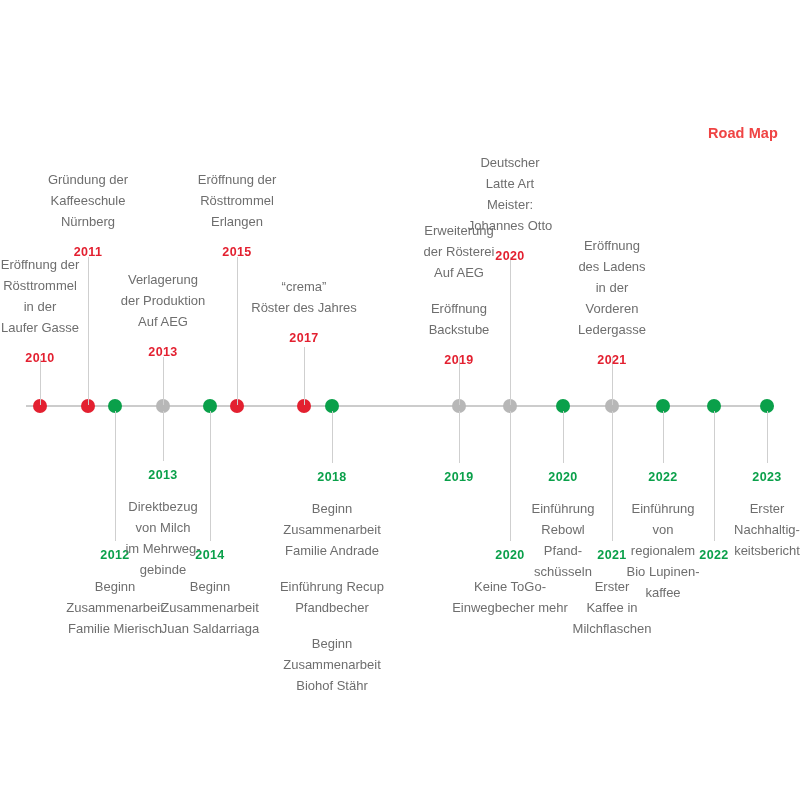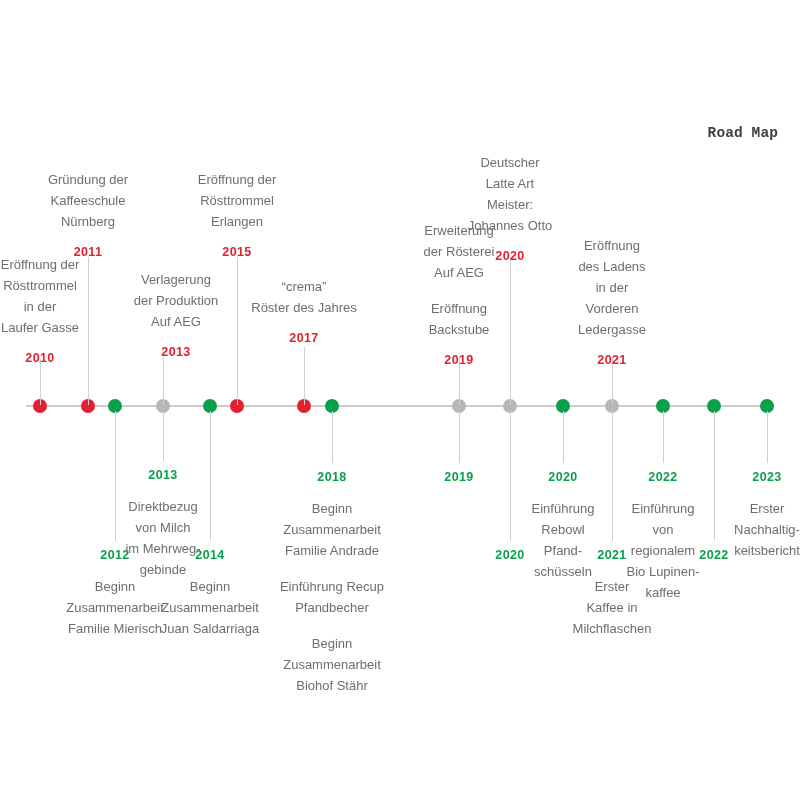--- a/index.html
+++ b/index.html
@@ -16,24 +16,23 @@
     overflow: hidden;
   }
 
   
   #road-map-title {
     position: absolute;
     right: 22px;
     top: 125px;
     font-size: 14.5px;
     font-weight: 600;
-    color: #404040;
+    color: #ef4444;
     letter-spacing: 0.1px;
     white-space: nowrap;
-    font-family: Liberation Mono, monospace;
   }
 
   
   #axis-line {
     position: absolute;
     left: 26px;
     top: 405px;
     width: 748px;
     height: 2px;
     background: #cccccc;
@@ -181,21 +180,21 @@
 Kaffeeschule
 Nürnberg</div>
         <div class="year red">2011</div>
       </div>
       <div class="block below" style="left: 57px; width: 116px; top: 547px;">
         <div class="year green">2012</div>
         <div class="desc">Beginn
 Zusammenarbeit
 Familie Mierisch</div>
       </div>
-      <div class="block above" style="left: 118px; width: 116px; top: 269px;">
+      <div class="block above" style="left: 105px; width: 116px; top: 269px;">
         <div class="desc">Verlagerung
 der Produktion
 Auf AEG</div>
         <div class="year red">2013</div>
       </div>
       <div class="block below" style="left: 105px; width: 116px; top: 467px;">
         <div class="year green">2013</div>
         <div class="desc">Direktbezug
 von Milch
 im Mehrweg-
@@ -242,20 +241,22 @@
       </div>
       <div class="block above" style="left: 452px; width: 116px; top: 152px;">
         <div class="desc">Deutscher
 Latte Art
 Meister:
 Johannes Otto</div>
         <div class="year red">2020</div>
       </div>
       <div class="block below" style="left: 452px; width: 116px; top: 547px;">
         <div class="year green">2020</div>
+        <div class="desc">Keine ToGo-
+Einwegbecher mehr</div>
       </div>
       <div class="block below" style="left: 505px; width: 116px; top: 469px;">
         <div class="year green">2020</div>
         <div class="desc">Einführung
 Rebowl
 Pfand-
 schüsseln</div>
       </div>
       <div class="block above" style="left: 554px; width: 116px; top: 235px;">
         <div class="desc">Eröffnung

